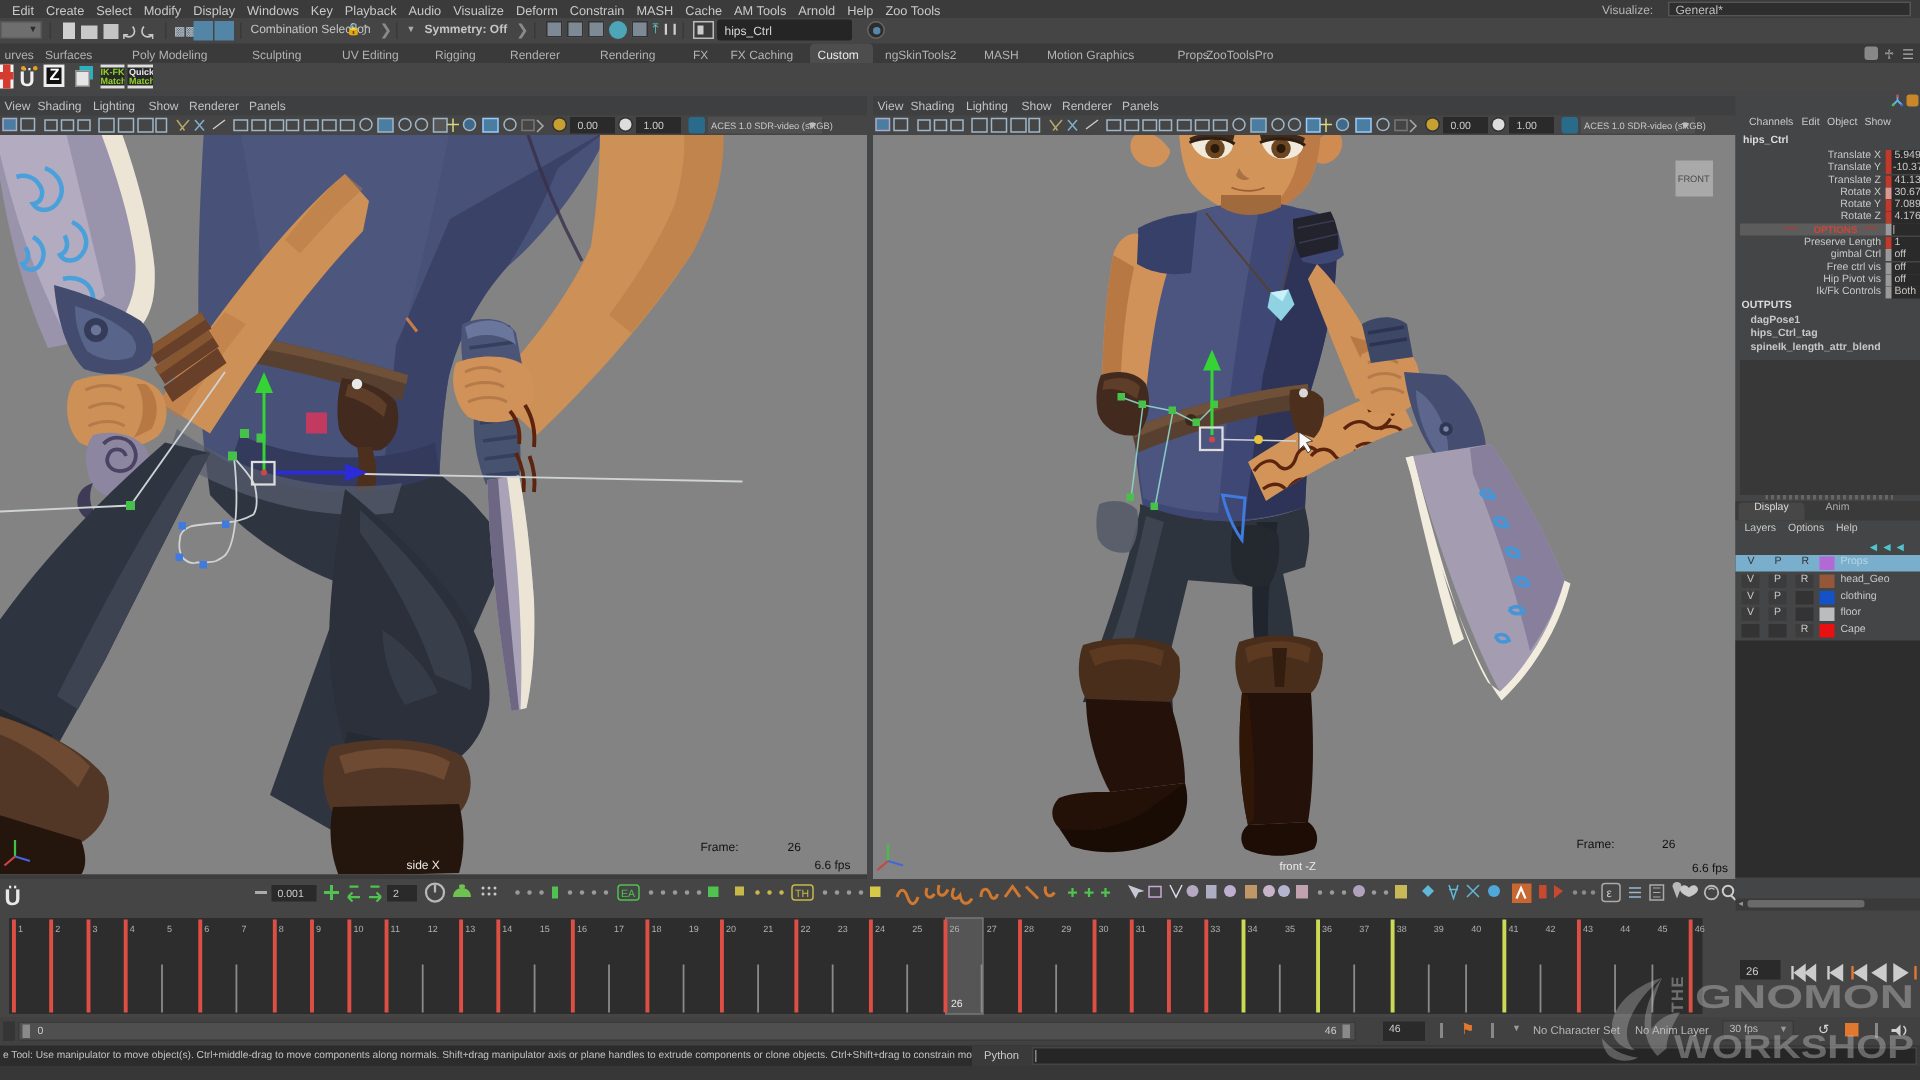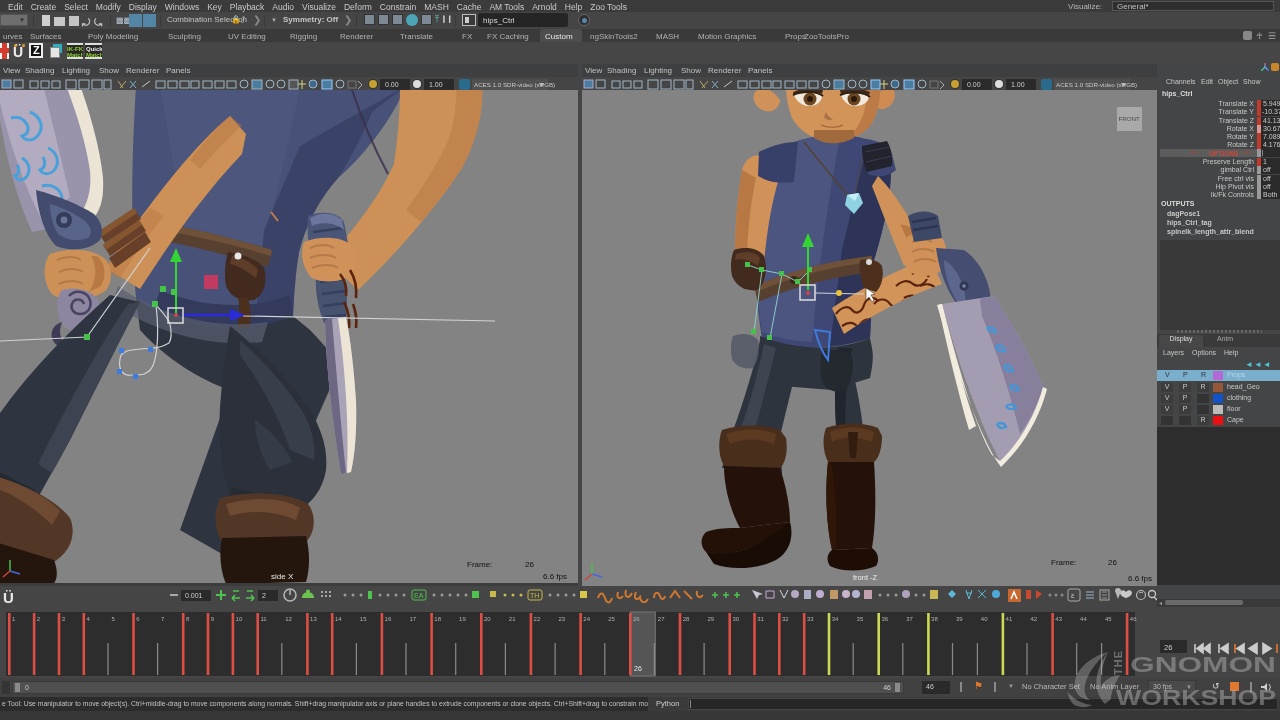--- a/index.html
+++ b/index.html
@@ -74,21 +74,21 @@
 
   <div class="abs" style="left:0;top:29px;width:1280px;height:13px;background:#3a3a3a;"></div>
   <div class="abs" id="shelftabs" style="left:0;top:29px;width:1280px;height:13px;font-size:8px;color:#b2b2b2;">
     <span class="abs" style="left:3px;top:3px;">urves</span>
     <span class="abs" style="left:30px;top:3px;">Surfaces</span>
     <span class="abs" style="left:88px;top:3px;">Poly Modeling</span>
     <span class="abs" style="left:168px;top:3px;">Sculpting</span>
     <span class="abs" style="left:228px;top:3px;">UV Editing</span>
     <span class="abs" style="left:290px;top:3px;">Rigging</span>
     <span class="abs" style="left:340px;top:3px;">Renderer</span>
-    <span class="abs" style="left:400px;top:3px;">Translate</span>
+    <span class="abs" style="left:400px;top:3px;">Rendering</span>
     <span class="abs" style="left:462px;top:3px;">FX</span>
     <span class="abs" style="left:487px;top:3px;">FX Caching</span>
     <div class="abs" style="left:540px;top:0;width:42px;height:13px;background:#4d4d4d;border-radius:3px 3px 0 0;">
         <span style="position:absolute;left:5px;top:3px;color:#e8e8e8;">Custom</span>
       </div>
     <span class="abs" style="left:590px;top:3px;text-align:center;">ngSkinTools2</span>
     <span class="abs" style="left:656px;top:3px;">MASH</span>
     <span class="abs" style="left:698px;top:3px;">Motion Graphics</span>
     <span class="abs" style="left:785px;top:3px;">Props</span>
     <span class="abs" style="left:804px;top:3px;">ZooToolsPro</span>

